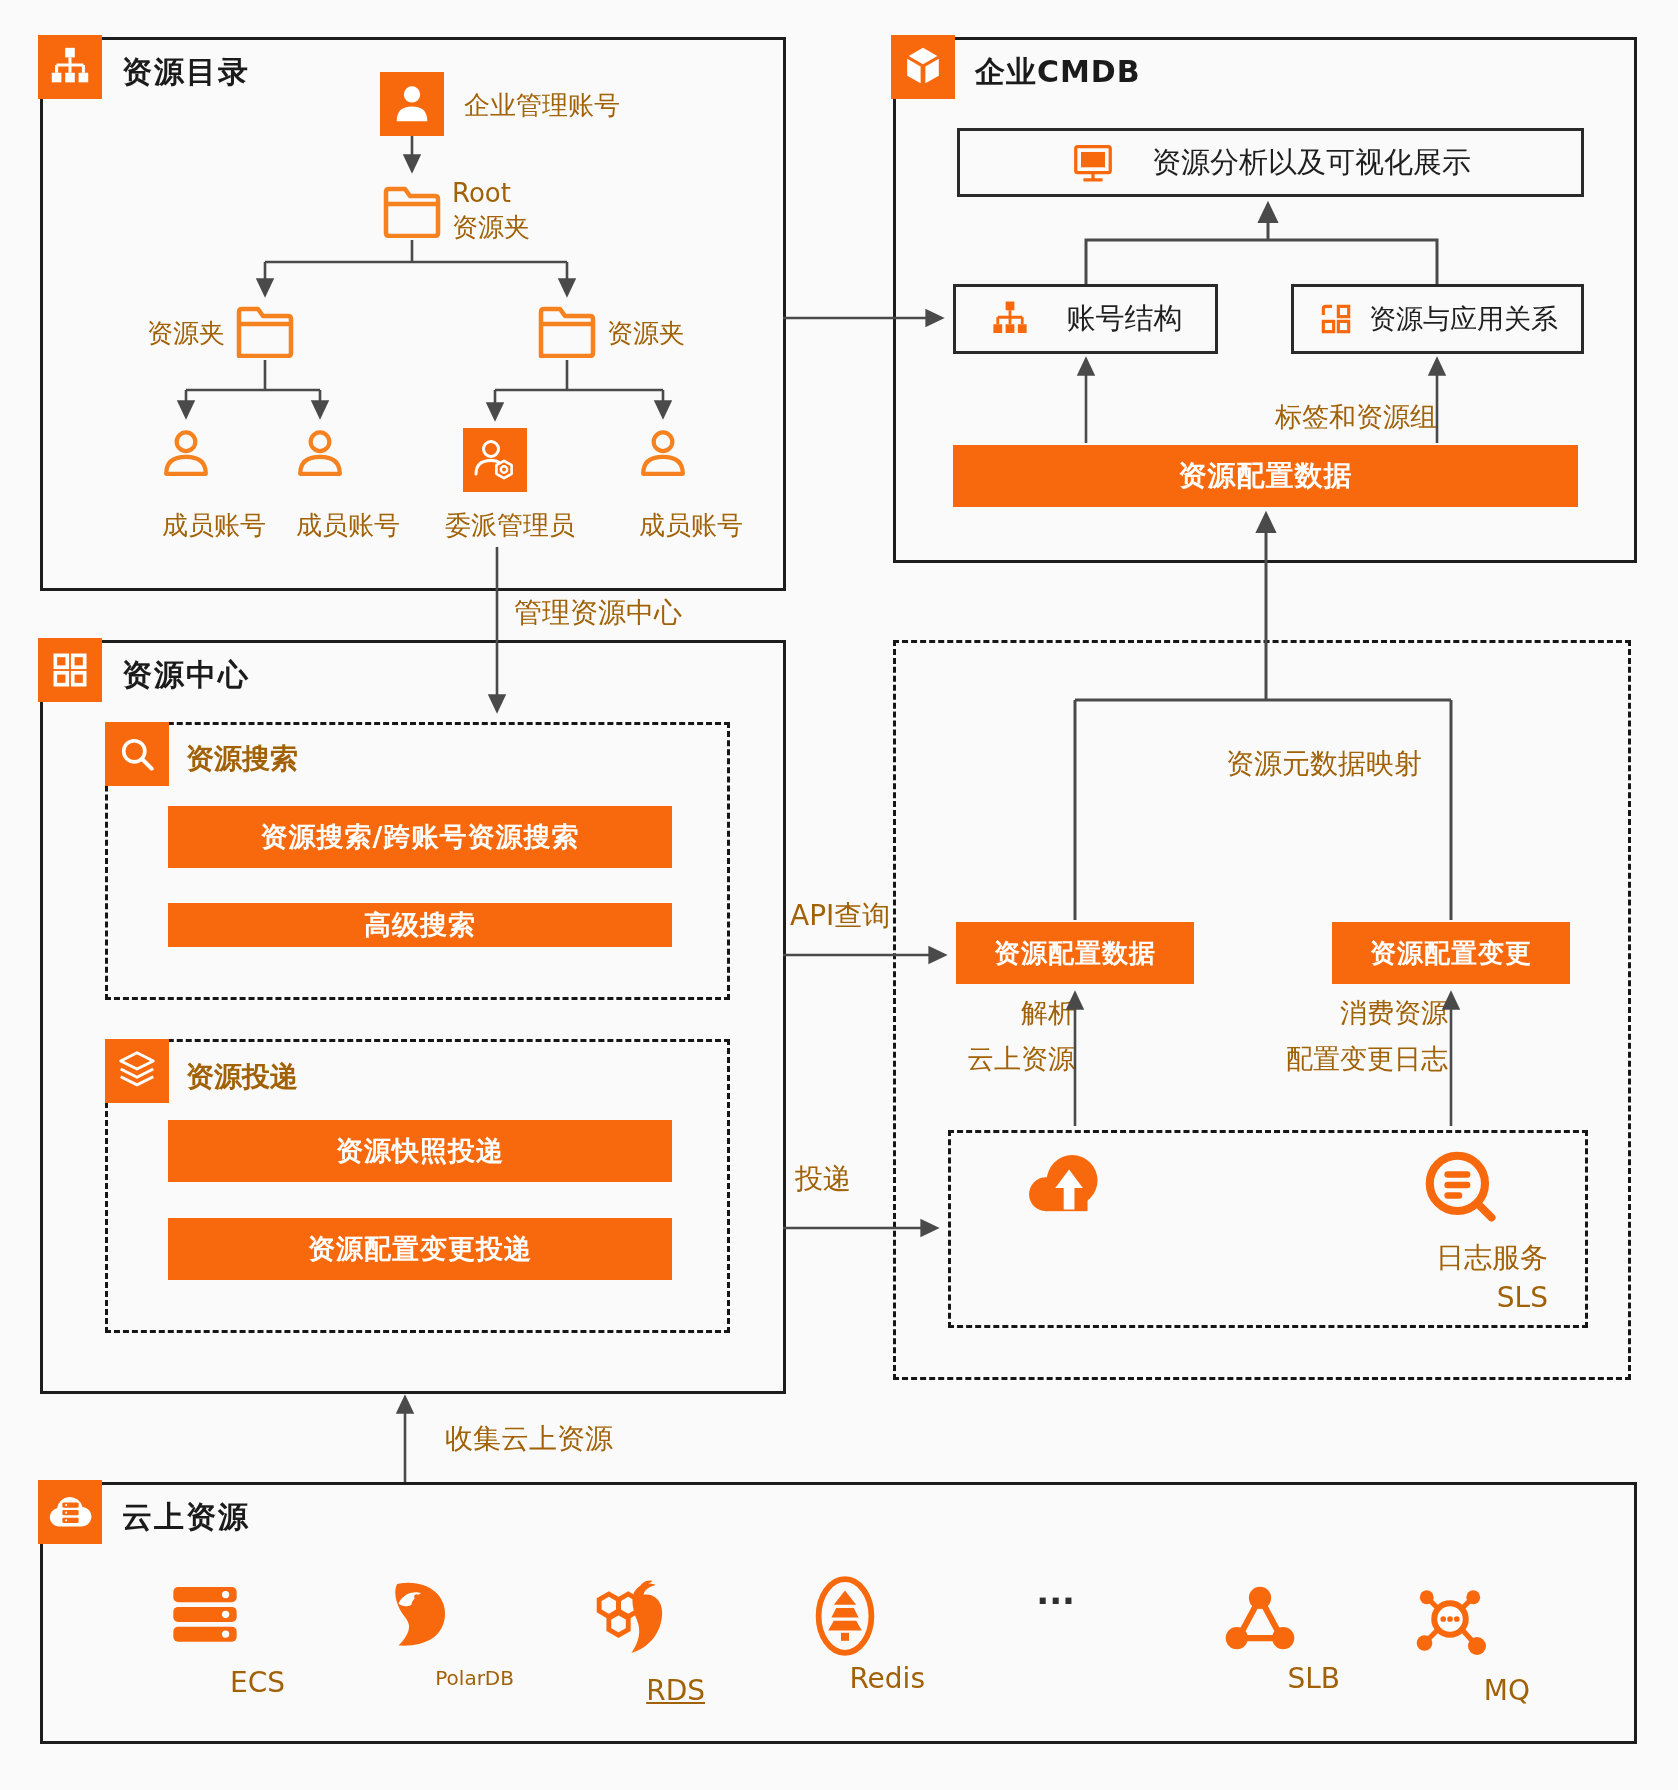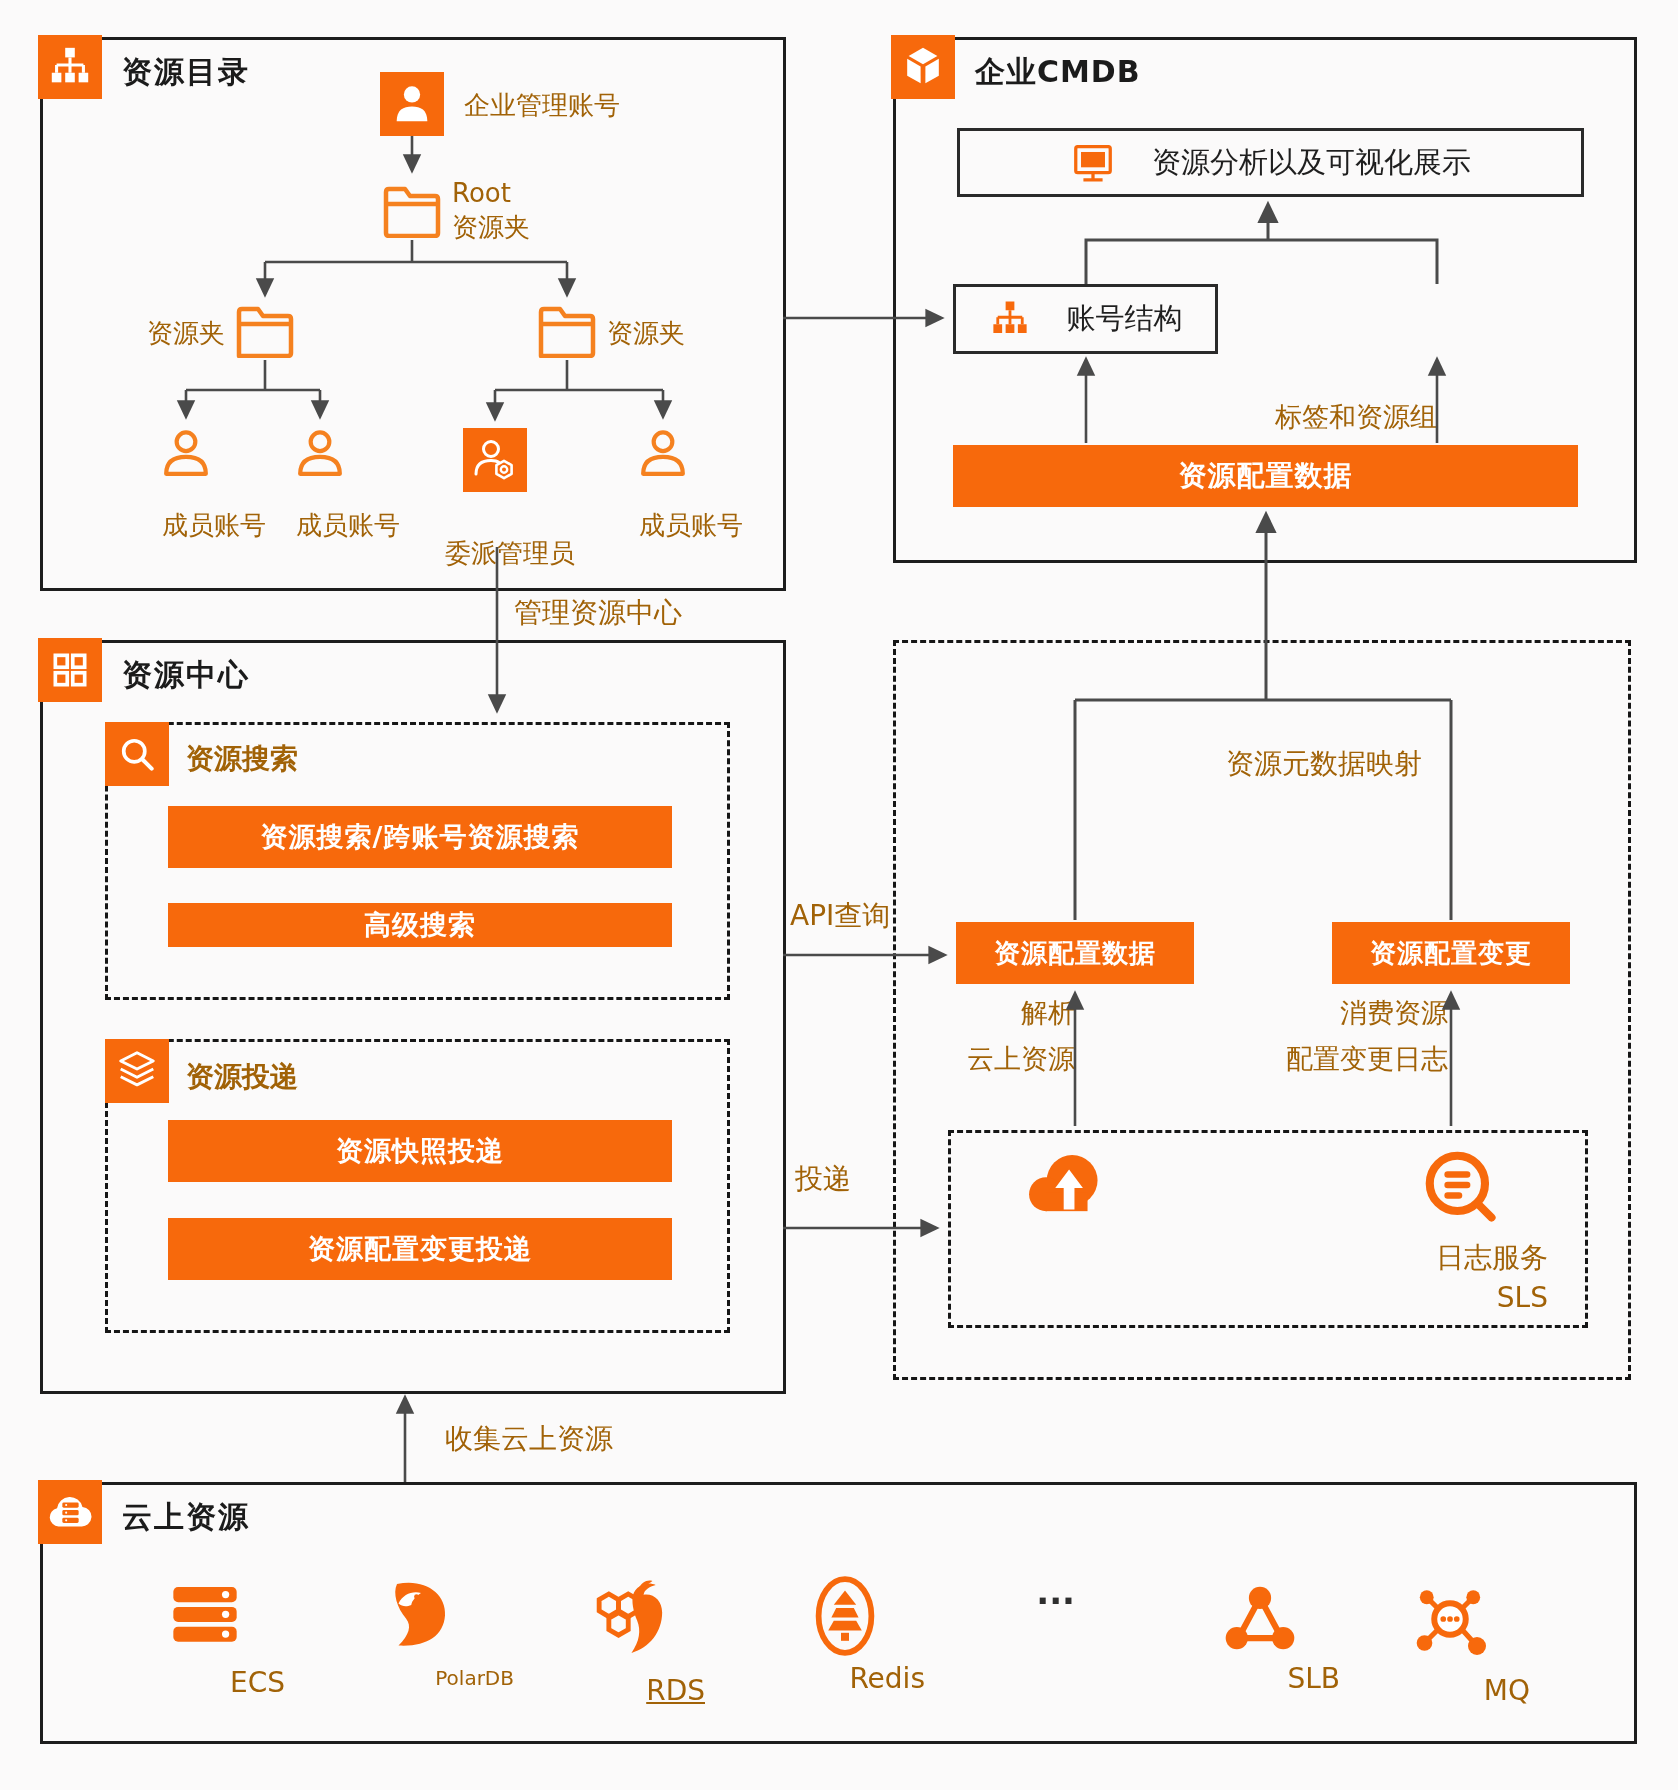--- a/index.html
+++ b/index.html
@@ -76,21 +76,21 @@
       <circle cx="33" cy="33.5" r="3.2" fill="none" stroke="#fff" stroke-width="2.4"></circle>
     </svg>
   </div>
   <svg class="abs ic" style="left:635px;top:426px;" width="56" height="56" viewBox="0 0 48 48">
     <circle cx="24" cy="13.5" r="8" fill="none" stroke="#f5811f" stroke-width="3.6"></circle>
     <path d="M7,41 C7,30 14,26.5 24,26.5 C34,26.5 41,30 41,41 Z" fill="none" stroke="#f5811f" stroke-width="3.6" stroke-linejoin="round"></path>
   </svg>
 
   <div class="lbl ctr" style="left:106px;top:508px;width:160px;">成员账号</div>
   <div class="lbl ctr" style="left:240px;top:508px;width:160px;">成员账号</div>
-  <div class="lbl ctr" style="left:415px;top:536px;width:160px;">委派管理员</div>
+  <div class="lbl ctr" style="left:415px;top:508px;width:160px;">委派管理员</div>
   <div class="lbl ctr" style="left:583px;top:508px;width:160px;">成员账号</div>
 
   <div class="big-box" style="left:893px;top:37px;width:738px;height:520px;"></div>
   <div class="corner" style="left:891px;top:35px;">
     <svg class="ic" width="46" height="46" viewBox="0 0 48 48">
       <polygon points="24,4 39,12.5 24,21 9,12.5" fill="#fff"></polygon>
       <polygon points="7.5,15.5 21.5,23.5 21.5,41 7.5,33" fill="#fff"></polygon>
       <polygon points="40.5,15.5 26.5,23.5 26.5,41 40.5,33" fill="#fff"></polygon>
     </svg>
   </div>
@@ -109,20 +109,29 @@
     <svg class="ic" width="42" height="42" viewBox="0 0 48 48">
       <rect x="19" y="4" width="10" height="10" fill="#f7690c"></rect>
       <path d="M24,14 V22 M10,22 H38 M10,22 V30 M24,22 V30 M38,22 V30" stroke="#f7690c" stroke-width="3.2" fill="none"></path>
       <rect x="5" y="30" width="10" height="10" fill="#f7690c"></rect>
         <rect x="19" y="30" width="10" height="10" fill="#f7690c"></rect>
         <rect x="33" y="30" width="10" height="10" fill="#f7690c"></rect>
     </svg>
     <span style="font-size:29px;color:#1f1f1f;">账号结构</span>
   </div>
 
+  <div class="node-box" style="left:1291px;top:284px;width:287px;height:64px;gap:14px;">
+    <svg class="ic" width="38" height="38" viewBox="0 0 48 48">
+      <path d="M8,19 V11 Q8,8 11,8 H19" fill="none" stroke="#f7690c" stroke-width="4"></path>
+      <rect x="27" y="8" width="13" height="13" fill="none" stroke="#f7690c" stroke-width="4"></rect>
+      <rect x="8" y="27" width="13" height="13" fill="none" stroke="#f7690c" stroke-width="4"></rect>
+      <rect x="27" y="27" width="13" height="13" fill="none" stroke="#f7690c" stroke-width="4"></rect>
+    </svg>
+    <span style="font-size:27px;color:#1f1f1f;">资源与应用关系</span>
+  </div>
 
   <div class="lbl ctr" style="left:1217px;top:399px;width:220px;font-size:27px;">标签和资源组</div>
 
   <div class="bar" style="left:953px;top:445px;width:625px;height:62px;font-size:28px;">资源配置数据</div>
 
   <div class="big-box" style="left:40px;top:640px;width:740px;height:748px;"></div>
   <div class="corner" style="left:38px;top:638px;">
     <svg class="ic" width="44" height="44" viewBox="0 0 48 48">
       <rect x="8" y="8" width="13" height="13" fill="none" stroke="#fff" stroke-width="4"></rect>
       <rect x="27" y="8" width="13" height="13" fill="none" stroke="#fff" stroke-width="4"></rect>

